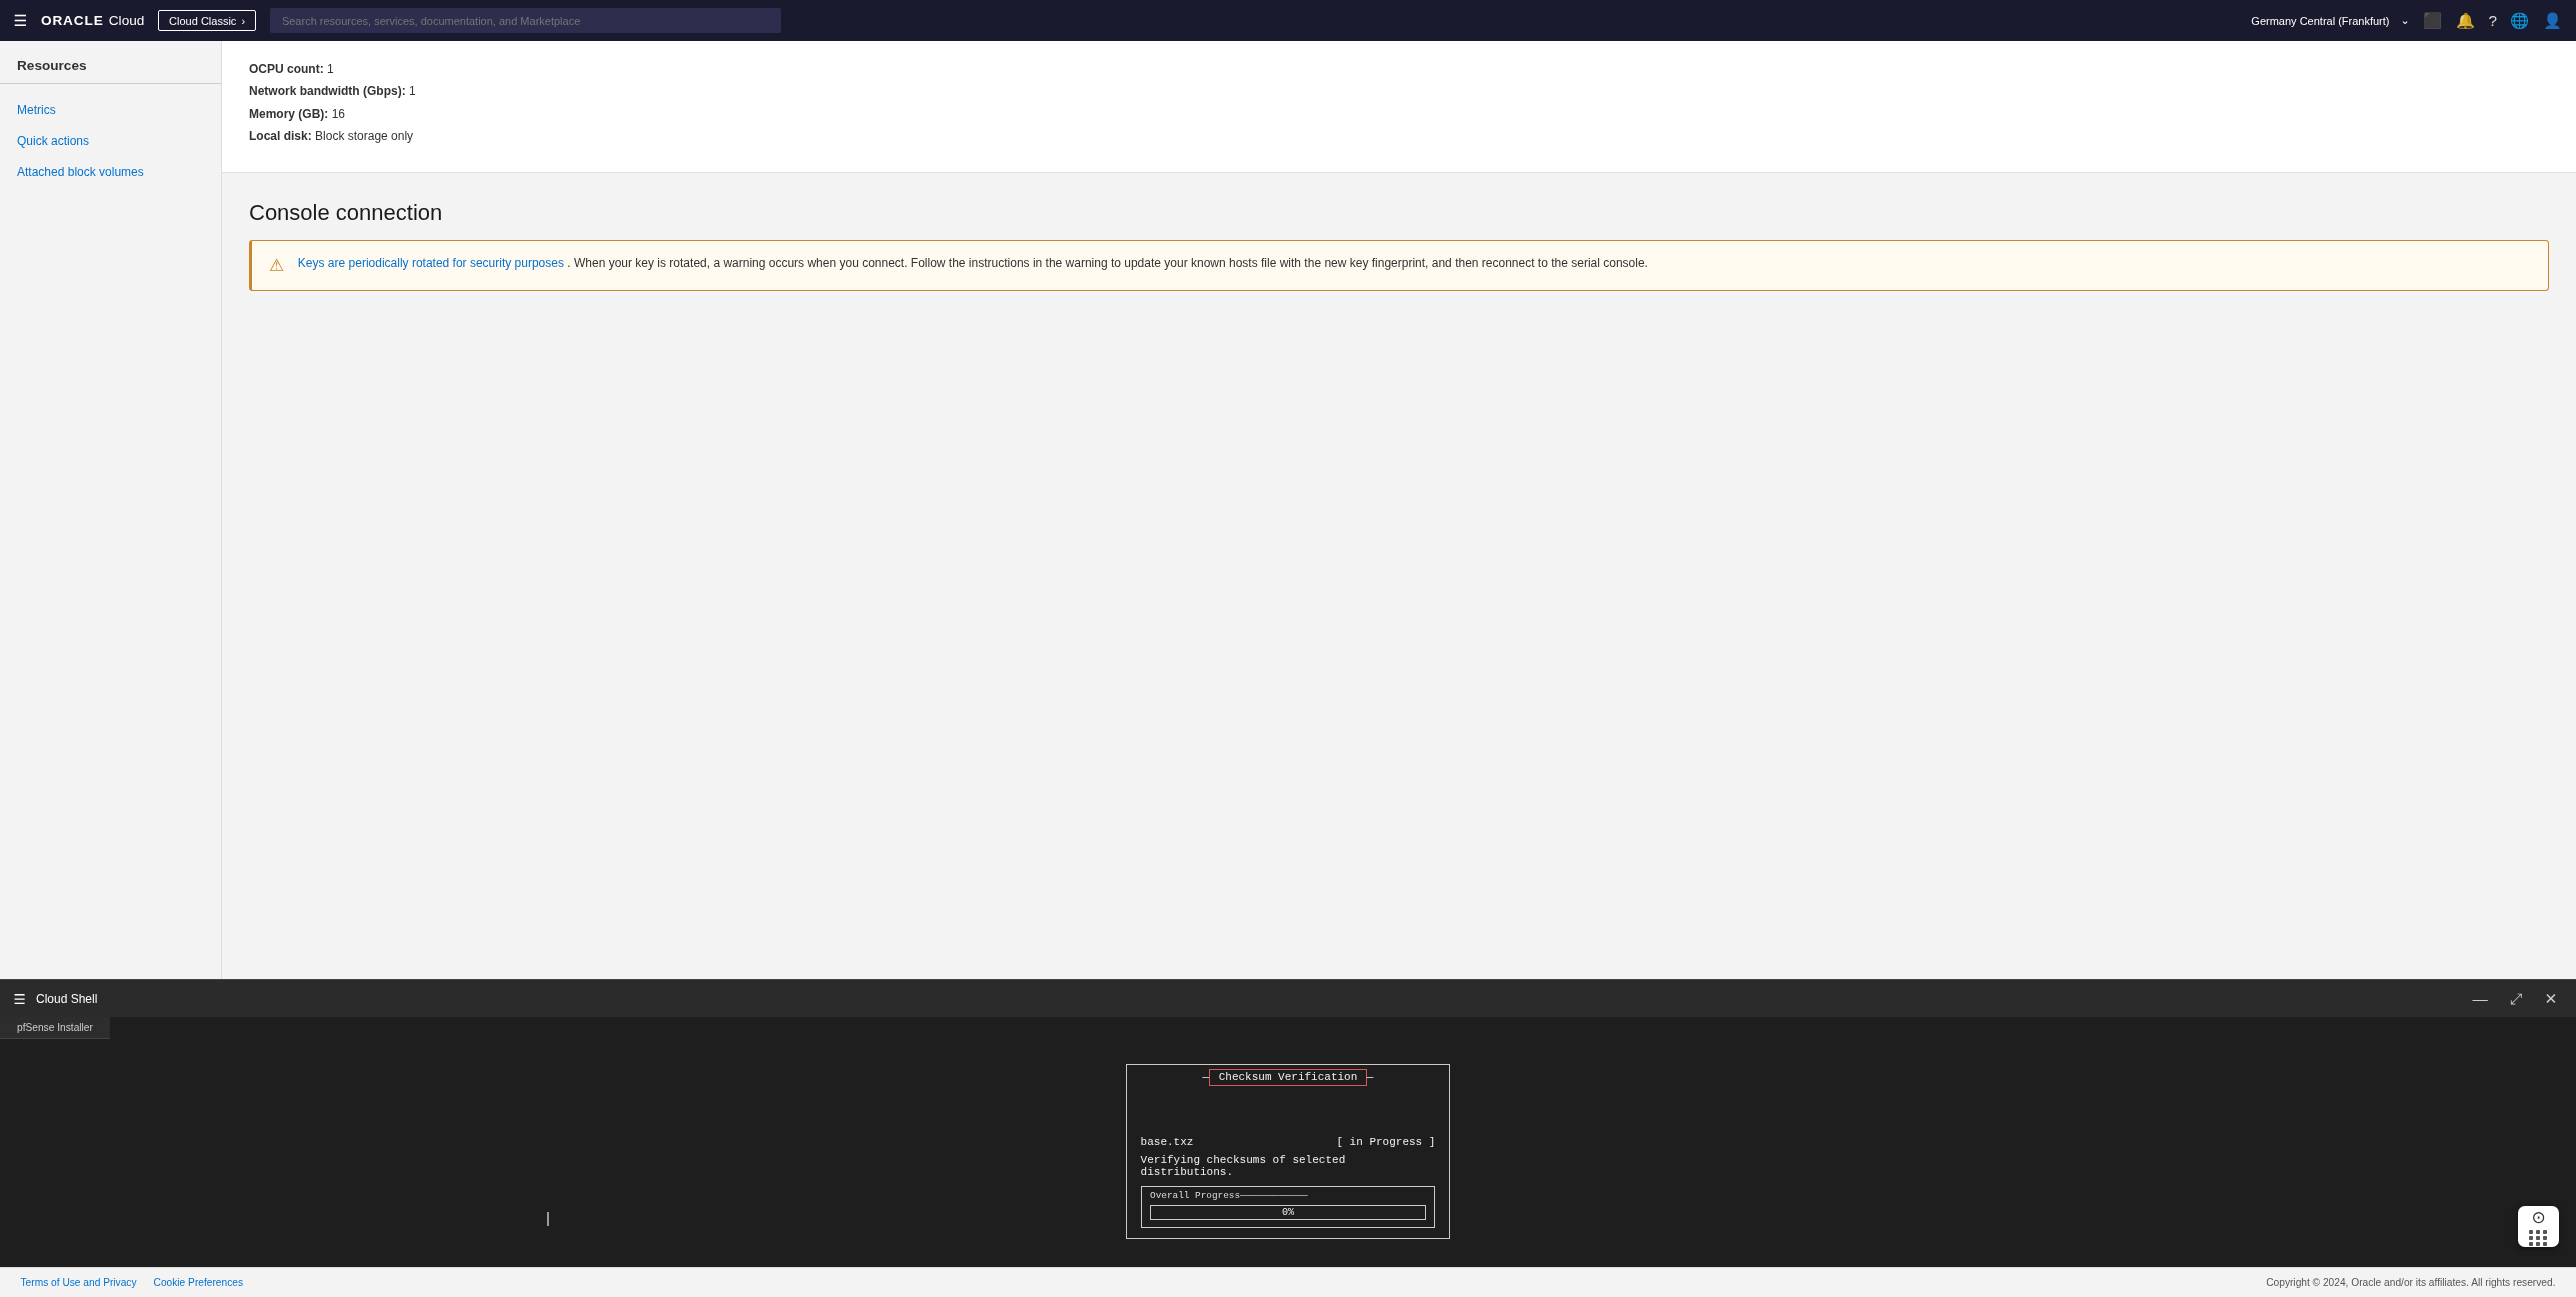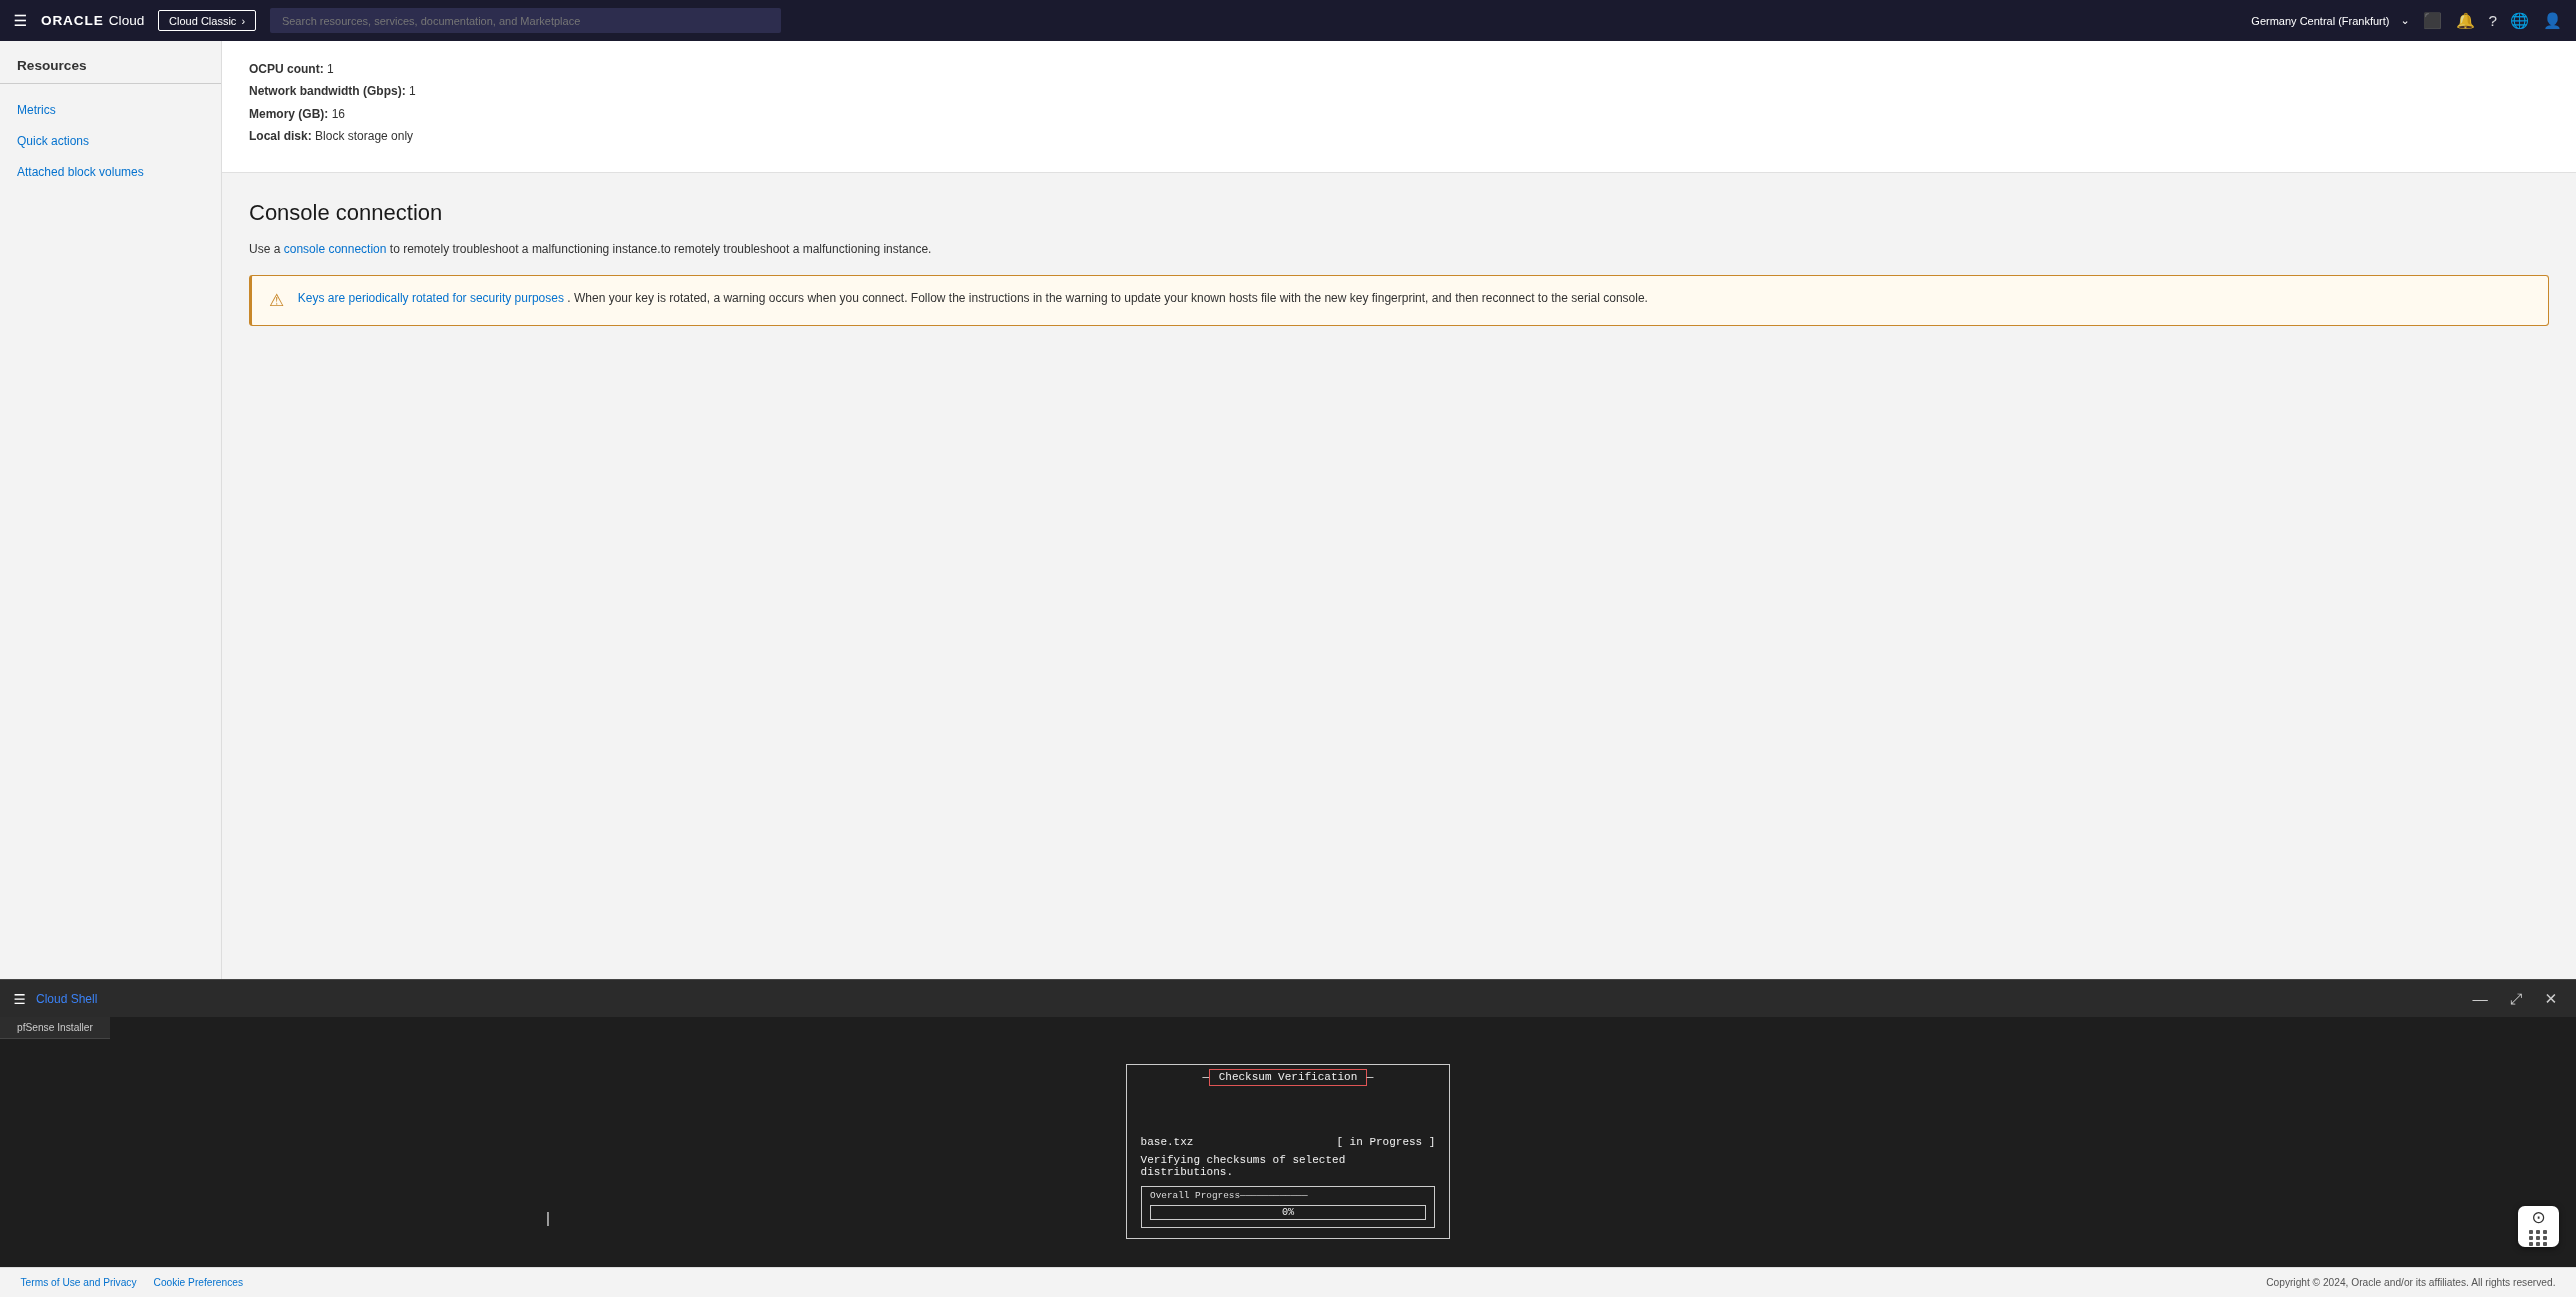--- a/index.html
+++ b/index.html
@@ -78,21 +78,21 @@
     
     .cloud-shell-container {
       position: fixed; bottom: 24px; left: 0; right: 0; z-index: 200;
       display: flex; flex-direction: column;
     }
     .cloud-shell-titlebar {
       display: flex; align-items: center; background: #2b2b2b; padding: 0 13.6px;
       height: 38px; gap: 10.2px; border-top: 0.9px solid #444;
     }
     .cloud-shell-hamburger { color: white; font-size: 13.6px; cursor: pointer; }
-    .cloud-shell-title-text { color: #3b82f6; font-size: 12px; font-weight: 400; }
+    .cloud-shell-title-text { color: #ffffff; font-size: 12px; font-weight: 400; }
     .cloud-shell-controls { margin-left: auto; display: flex; gap: 12px; }
     .cloud-shell-ctrl-btn { color: #ccc; background: none; border: none; font-size: 15.3px; cursor: pointer; padding: 1.7px 5.1px; }
 
     
     .terminal-body {
       background: #1e1e1e; height: 256px; position: relative; overflow: hidden;
     }
     .terminal-tab {
       background: #2d2d2d; padding: 5.1px 17px; font-size: 10.2px; color: #ccc;
       border-bottom: 0.9px solid #444; display: inline-block;
@@ -202,25 +202,20 @@
         <span> </span><span>16</span>
       </div>
       <div class="info-row">
         <strong>Local disk:</strong>
         <span> </span><span>Block storage only</span>
       </div>
     </div>
 
     <div class="console-section">
       <h2 class="console-title">Console connection</h2>
-      <p class="console-description">
-        <span>Use a</span>
-        <a href="#"> <span>console connection</span></a>
-        <span>to remotely troubleshoot a malfunctioning instance.</span><span>to remotely troubleshoot a malfunctioning instance.</span>
-      </p>
 
       <div class="warning-box">
         <span class="warning-icon">⚠</span>
         <div class="warning-text">
           <a href="#">
             <span>Keys are periodically rotated for security purposes</span>
           </a>
           <span>. When your key is rotated, a warning occurs when you connect. Follow the instructions in the warning to update your known hosts file with the new key fingerprint, and then reconnect to the serial console.</span>
         </div>
       </div>

